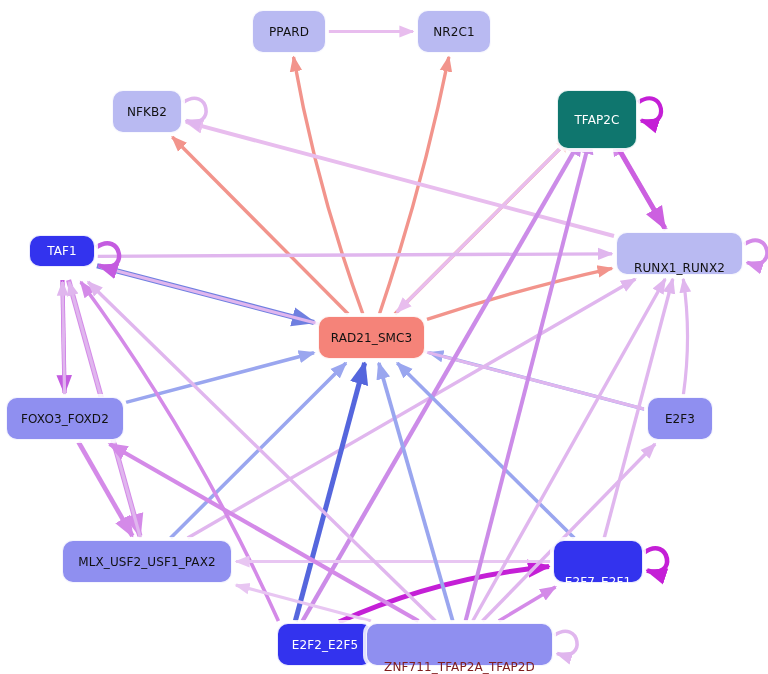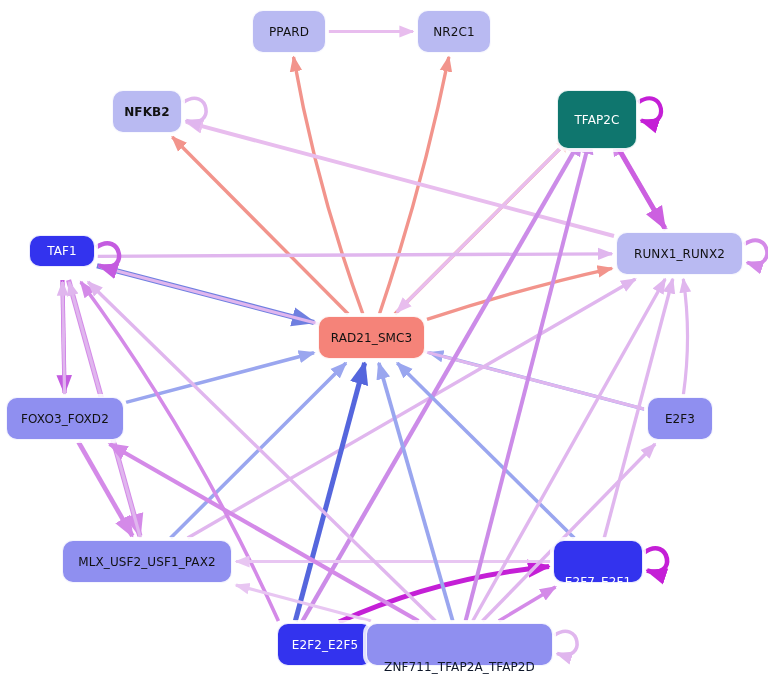--- a/index.html
+++ b/index.html
@@ -123,29 +123,29 @@
       </g>
   </svg>
   <div id="nodes-layer">
       <div class="node" style="left: 252px; top: 10px; width: 74px; height: 43px; background: rgb(185, 186, 242);">
         <span class="node-label" style="color: rgb(17, 17, 17);">PPARD</span>
       </div>
       <div class="node" style="left: 417px; top: 10px; width: 74px; height: 43px; background: rgb(185, 186, 242);">
         <span class="node-label" style="color: rgb(17, 17, 17);">NR2C1</span>
       </div>
       <div class="node" style="left: 112px; top: 90px; width: 70px; height: 43px; background: rgb(185, 186, 242);">
-        <span class="node-label" style="color: rgb(17, 17, 17); font-weight: bold;">NFKB2</span>
+        <span class="node-label" style="color: rgb(17, 17, 17);">NFKB2</span>
       </div>
       <div class="node" style="left: 557px; top: 90px; width: 80px; height: 59px; background: #0f766e;">
         <span class="node-label" style="color: rgb(255, 255, 255);">TFAP2C</span>
       </div>
       <div class="node" style="left: 29px; top: 235px; width: 66px; height: 32px; background: rgb(51, 51, 238);">
         <span class="node-label" style="color: rgb(255, 255, 255);">TAF1</span>
       </div>
-      <div class="node" style="left: 616px; top: 232px; width: 127px; height: 43px; background: rgb(185, 186, 242);">
+      <div class="node" style="left: 616px; top: 232px; width: 127px; height: 43px; background: rgb(185, 186, 242); align-items: flex-end;">
         <span class="node-label" style="color: rgb(17, 17, 17);">RUNX1_RUNX2</span>
       </div>
       <div class="node" style="left: 318px; top: 316px; width: 107px; height: 43px; background: rgb(245, 131, 121);">
         <span class="node-label" style="color: rgb(17, 17, 17);">RAD21_SMC3</span>
       </div>
       <div class="node" style="left: 6px; top: 397px; width: 118px; height: 43px; background: rgb(143, 143, 240);">
         <span class="node-label" style="color: rgb(17, 17, 17); text-align: center;">FOXO3_FOXD2</span>
       </div>
       <div class="node" style="left: 647px; top: 397px; width: 66px; height: 43px; background: rgb(143, 143, 240);">
         <span class="node-label" style="color: rgb(17, 17, 17);">E2F3</span>
@@ -153,16 +153,16 @@
       <div class="node" style="left: 62px; top: 540px; width: 170px; height: 43px; background: rgb(143, 143, 240);">
         <span class="node-label" style="color: rgb(17, 17, 17);">MLX_USF2_USF1_PAX2</span>
       </div>
       <div class="node" style="left: 553px; top: 540px; width: 90px; height: 43px; background: rgb(51, 51, 238);">
         <span class="node-label" style="color: rgb(255, 255, 255); margin-top: 40px;">E2F7_E2F1</span>
       </div>
       <div class="node" style="left: 241px; top: 623px; width: 96px; height: 43px; background: rgb(51, 51, 238); margin-left: 36px;">
         <span class="node-label" style="color: rgb(255, 255, 255);">E2F2_E2F5</span>
       </div>
       <div class="node" style="left: 366px; top: 623px; width: 187px; height: 43px; background: rgb(143, 143, 240);">
-        <span class="node-label" style="color: #0f172a; margin-top: 44px;">ZNF711_TFAP2A_TFAP2D</span>
+        <span class="node-label" style="color: #7f1d1d; margin-top: 44px;">ZNF711_TFAP2A_TFAP2D</span>
       </div>
     </div>
 </div>
 
 </body></html>

